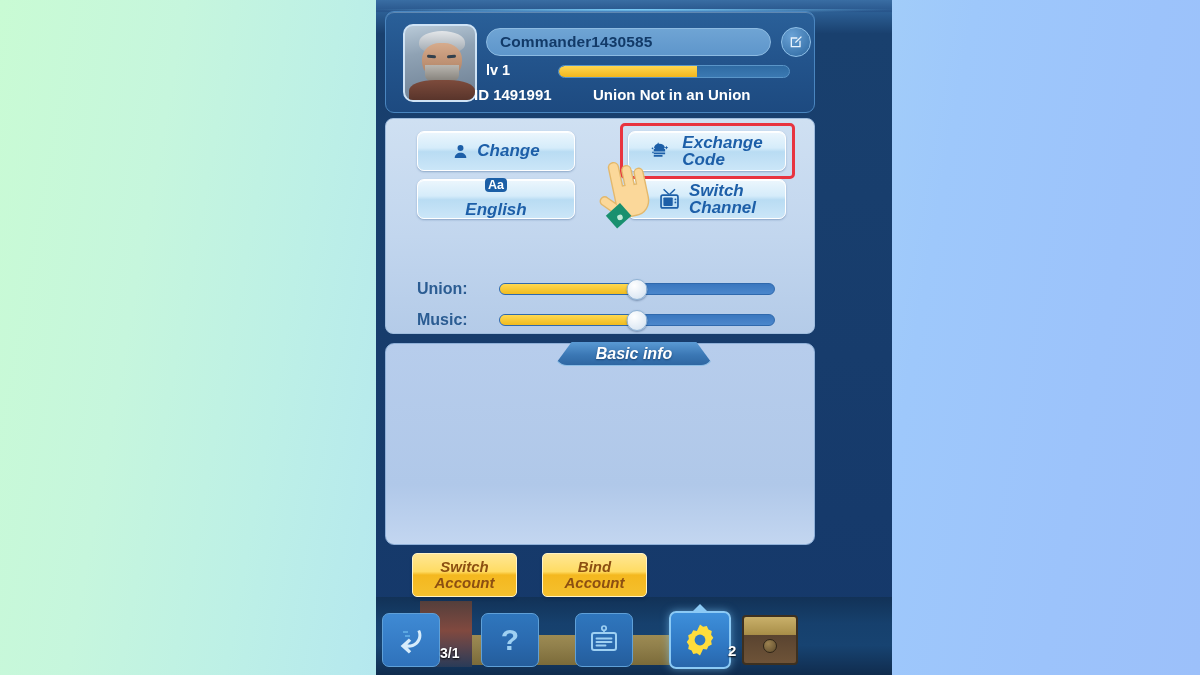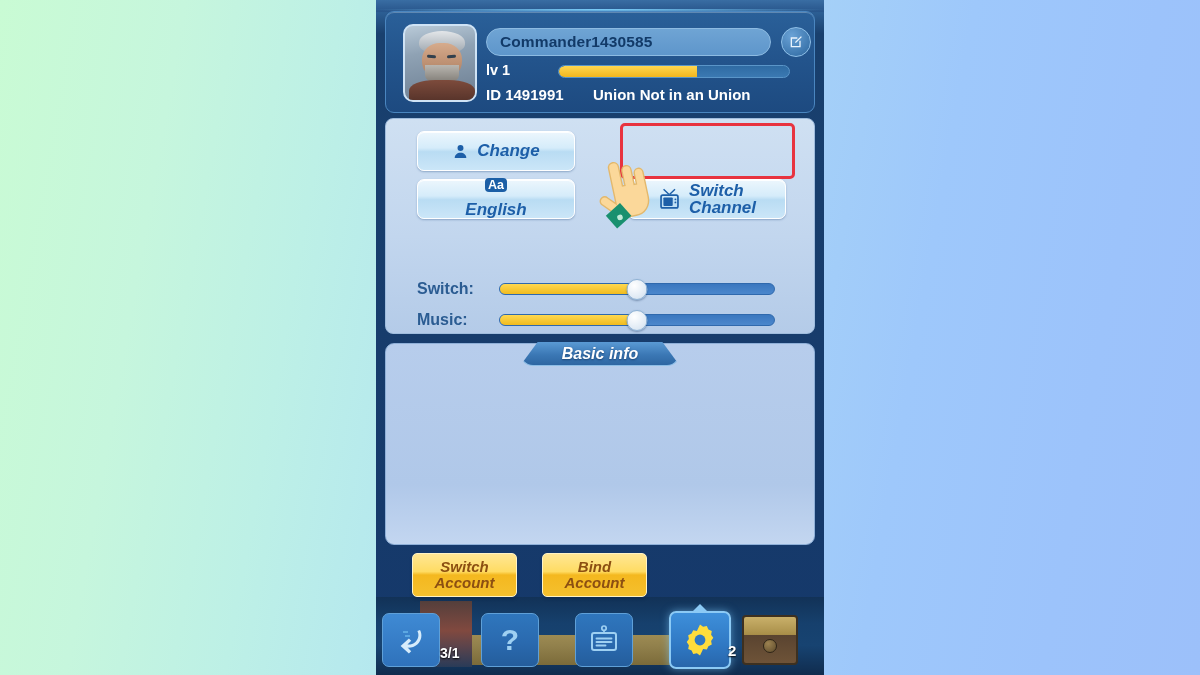--- a/index.html
+++ b/index.html
@@ -13,21 +13,21 @@
         #c9fbd4 0%, #c6f6dd 14%, #bdf0e6 26%,
         #b6e9ee 36%, #aee0f3 46%, #a6d2f7 60%,
         #9ec8fb 74%, #9cc3fb 88%, #9cc0fa 100%);
     position: relative;
   }
 
   
   #phone {
     position: absolute;
     left: 376px; top: 0;
-    width: 448px; height: 675px;
+    width: 516px; height: 675px;
     background: #3b82f6;
     overflow: hidden;
   }
 
   
   .bg-blur {
     position: absolute; inset: 0;
     background:
       linear-gradient(180deg, #2d5f95 0%, #2b5d92 2%, #19406e 5%, #15386a 100%);
   }
@@ -127,21 +127,21 @@
     width: 232px; height: 13px; border-radius: 7px;
     background: linear-gradient(180deg,#2f6ba3,#3b79b2);
     border: 1px solid #5a95c8;
     overflow: hidden;
   }
   #xp-fill {
     height: 100%; border-radius: 7px 0 0 7px;
     background: linear-gradient(180deg,#ffd750,#f2b61e);
   }
   .id-label {
-    position: absolute; left: 100px; top: 74px;
+    position: absolute; left: 88px; top: 74px;
     color: #fff; font-size: 15px; font-weight: bold;
   }
   .union-label {
     position: absolute; left: 207px; top: 74px;
     color: #fff; font-size: 15px; font-weight: bold;
   }
 
   
   #options-panel {
     position: absolute; left: 9px; top: 118px;
@@ -365,20 +365,34 @@
       </svg>
       <span>Change</span>
     </div>
 
     <div id="btn-language" class="opt-btn">
       <span class="lang-badge">Aa</span>
       <span>English</span>
     </div>
 
 
+    <div id="btn-exchange" class="opt-btn">
+      <svg width="23" height="21" viewBox="0 0 26 24">
+        <path d="M3 9h13v3H3zM3 13h13v2H3zM3 16h10v2H3z" fill="#1d5fa8"></path>
+        <ellipse cx="9.5" cy="7" rx="6" ry="4" fill="#1d5fa8"></ellipse>
+        <path d="M8 1.5l1.1 2.3 2.3 1.1-2.3 1.1L8 8.3 6.9 6 4.6 4.9 6.9 3.8z" fill="#1d5fa8"></path>
+        <path d="M17.5 5.5l.7 1.4 1.4.7-1.4.7-.7 1.4-.7-1.4-1.4-.7 1.4-.7z" fill="#1d5fa8"></path>
+        <circle cx="1.6" cy="8.4" r="1" fill="#1d5fa8"></circle>
+        <circle cx="2.1" cy="13" r=".9" fill="#1d5fa8"></circle>
+      </svg>
+      <span class="label-2">
+        <span>Exchange</span><br>
+        <span>Code</span>
+      </span>
+    </div>
 
     <div id="btn-channel" class="opt-btn">
       <svg width="23" height="22" viewBox="0 0 26 26">
         <path d="M6 1.5l6.5 6.2M19.5 1.5L13 7.7" stroke="#1d5fa8" stroke-width="1.7" fill="none"></path>
         <rect x="3" y="8.5" width="20" height="15" rx="2" fill="none" stroke="#1d5fa8" stroke-width="2"></rect>
         <rect x="5.8" y="11.2" width="11" height="10" rx="1" fill="#1d5fa8"></rect>
         <circle cx="20" cy="13.4" r="1.1" fill="#1d5fa8"></circle>
         <circle cx="20" cy="17" r="1.1" fill="#1d5fa8"></circle>
       </svg>
       <span class="label-2">
@@ -388,21 +402,21 @@
     </div>
 
     <div id="exchange-highlight"></div>
 
     <svg id="hand-cursor" viewBox="0 0 58 72">
       <path d="M24 4c3 0 5 2.3 5 5.2v19.5h2.5V14.5c0-2.7 1.9-4.8 4.6-4.8s4.6 2.1 4.6 4.8v15.2h2.4V19.4c0-2.6 1.9-4.6 4.4-4.6s4.4 2 4.4 4.6v25c0 9.3-6.2 16-15.4 16H27.5c-6.2 0-10-2.6-13.2-7.6L4.6 42.3c-1.3-2.2-.6-4.8 1.6-6 2-1.1 4.4-.6 5.8 1.2L19 45V9.2C19 6.3 21 4 24 4z" fill="#fbd89a" stroke="#e3b86c" stroke-width="1.4"></path>
       <path d="M6.5 54.5l16.5-9.6 8.5 14.8-16.6 9.6z" fill="#19906f"></path>
       <circle cx="20" cy="59" r="2.8" fill="#bfe9d9"></circle>
     </svg>
 
-    <div id="audio-label" class="slider-label">Switch:</div>
+    <div id="audio-label" class="slider-label">Union:</div>
     <div id="audio-track" class="slider-track">
       <div class="slider-fill" id="audio-fill" style="width: 50%;"></div>
       <div class="slider-knob" id="audio-knob" style="left: 50%;"></div>
     </div>
 
     <div id="music-label" class="slider-label">Music:</div>
     <div id="music-track" class="slider-track">
       <div class="slider-fill" id="music-fill" style="width: 50%;"></div>
       <div class="slider-knob" id="music-knob" style="left: 50%;"></div>
     </div>

